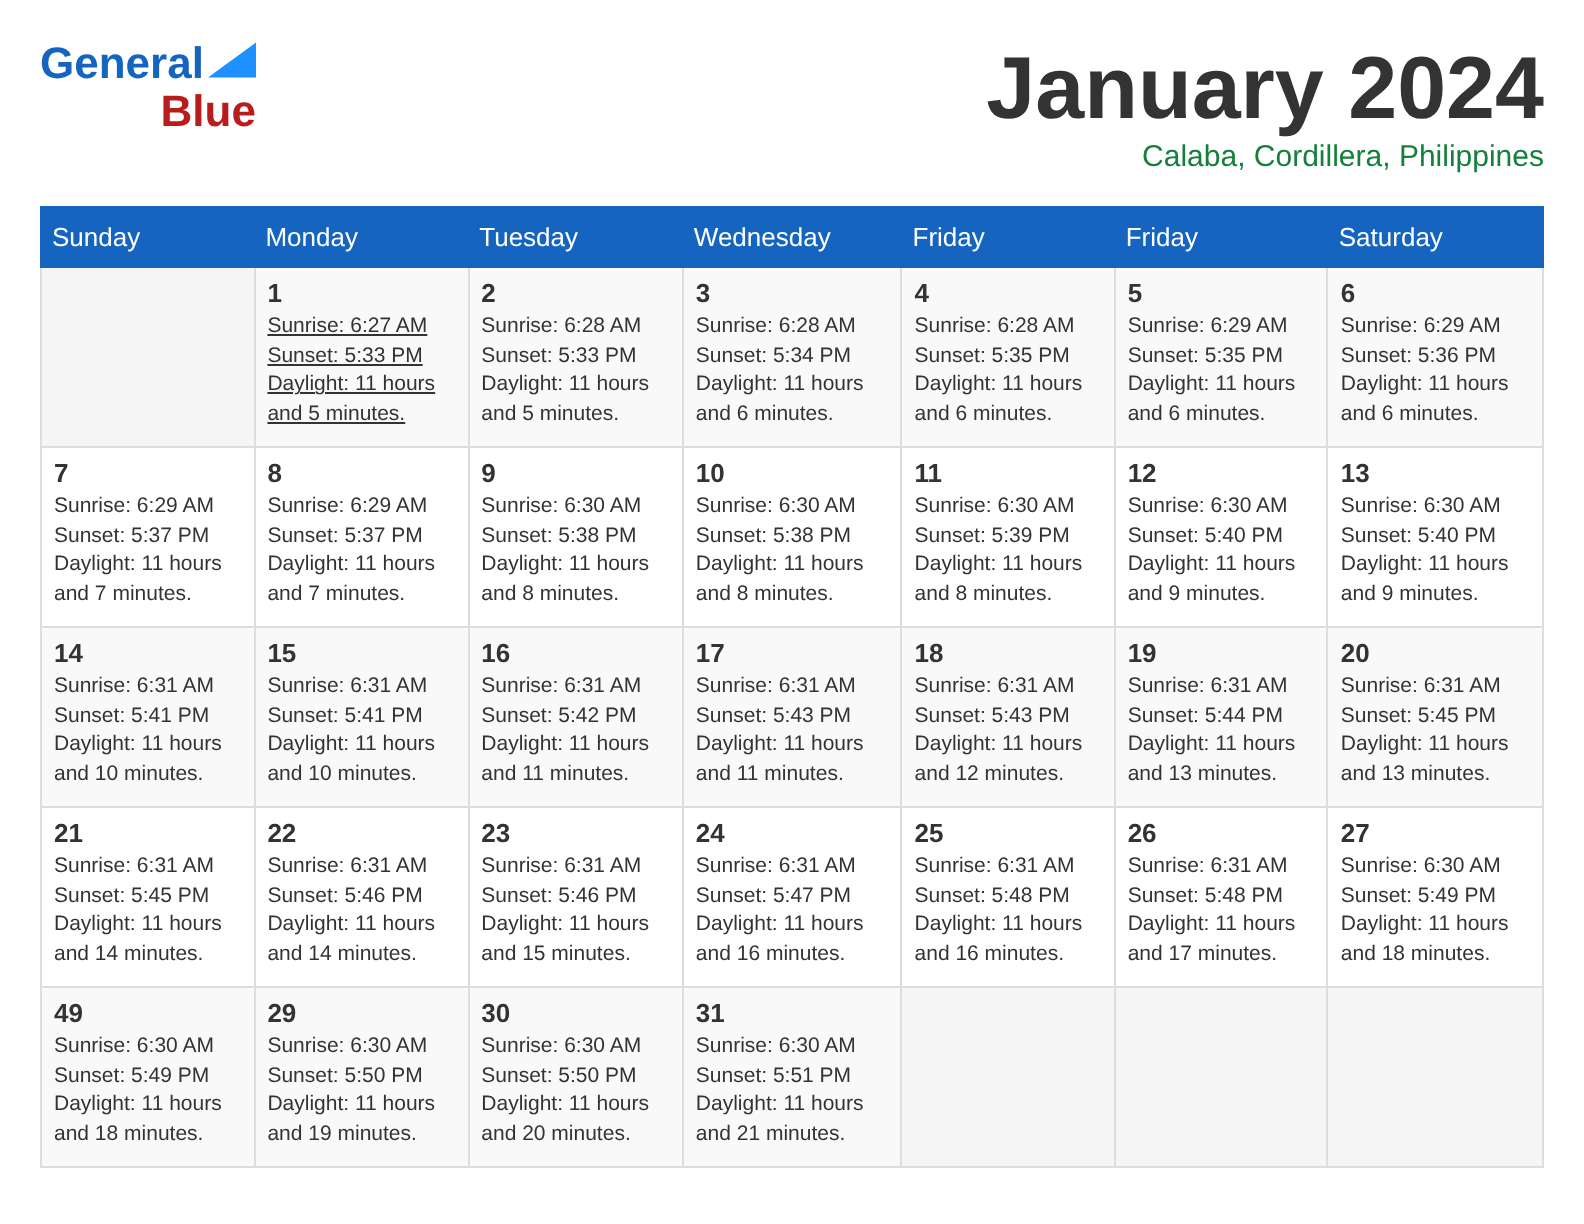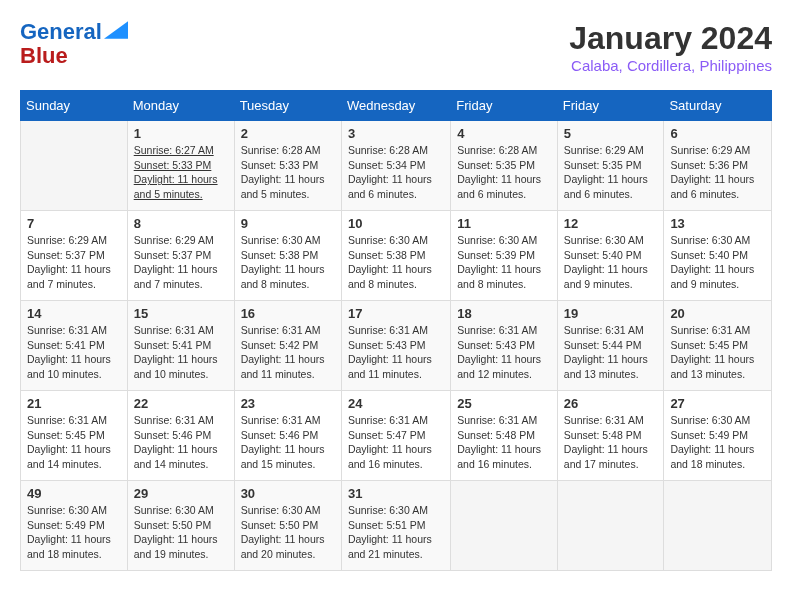--- a/index.html
+++ b/index.html
@@ -12,48 +12,49 @@
     }
     .header {
       display: flex;
       justify-content: space-between;
       align-items: flex-start;
       margin-bottom: 16px;
     }
     .logo {
       display: flex;
       align-items: center;
+      text-align: right;
     }
     .logo-text {
       font-size: 22px;
       font-weight: bold;
       color: #333;
       line-height: 1.1;
     }
     .logo-text span {
       color: #1565c0;
     }
     .logo-icon {
       width: 24px;
       height: 18px;
       margin-left: 2px;
       margin-top: -4px;
     }
     .title-area {
       text-align: right;
     }
     .month-title {
-      font-size: 32px;
+      font-size: 44px;
       font-weight: bold;
       color: #333;
       margin-left: 22px;
     }
     .subtitle {
       font-size: 15px;
-      color: #8b5cf6;
+      color: #15803d;
     }
     table {
       width: 100%;
       border-collapse: collapse;
       font-size: 11px;
     }
     thead tr {
       background-color: #1565c0;
       color: #fff;
     }

